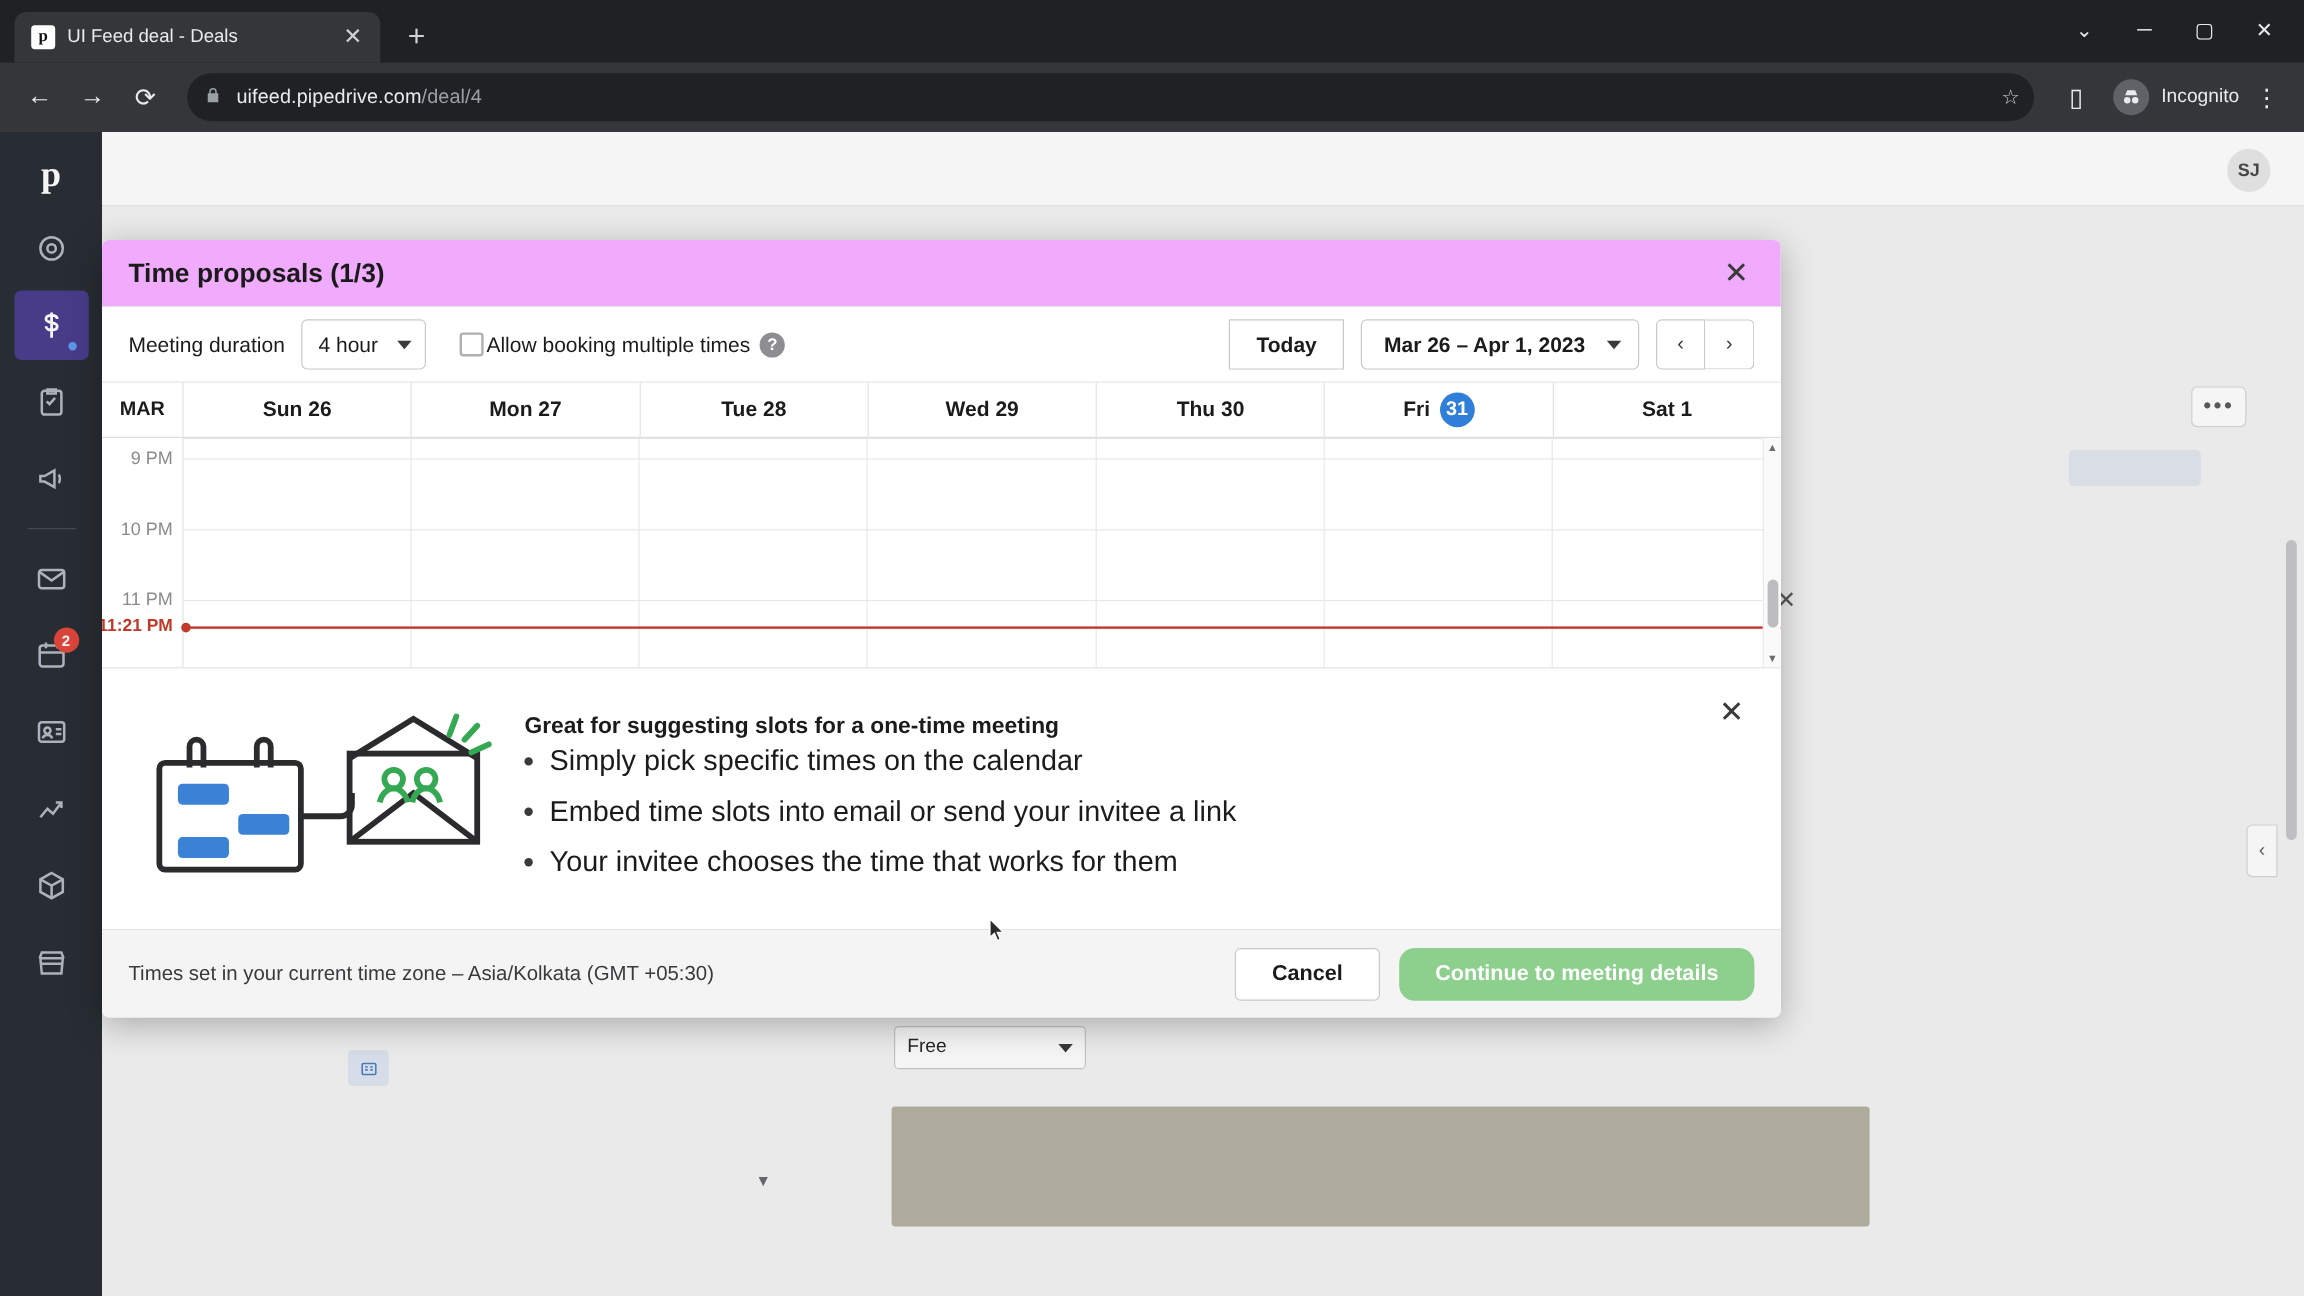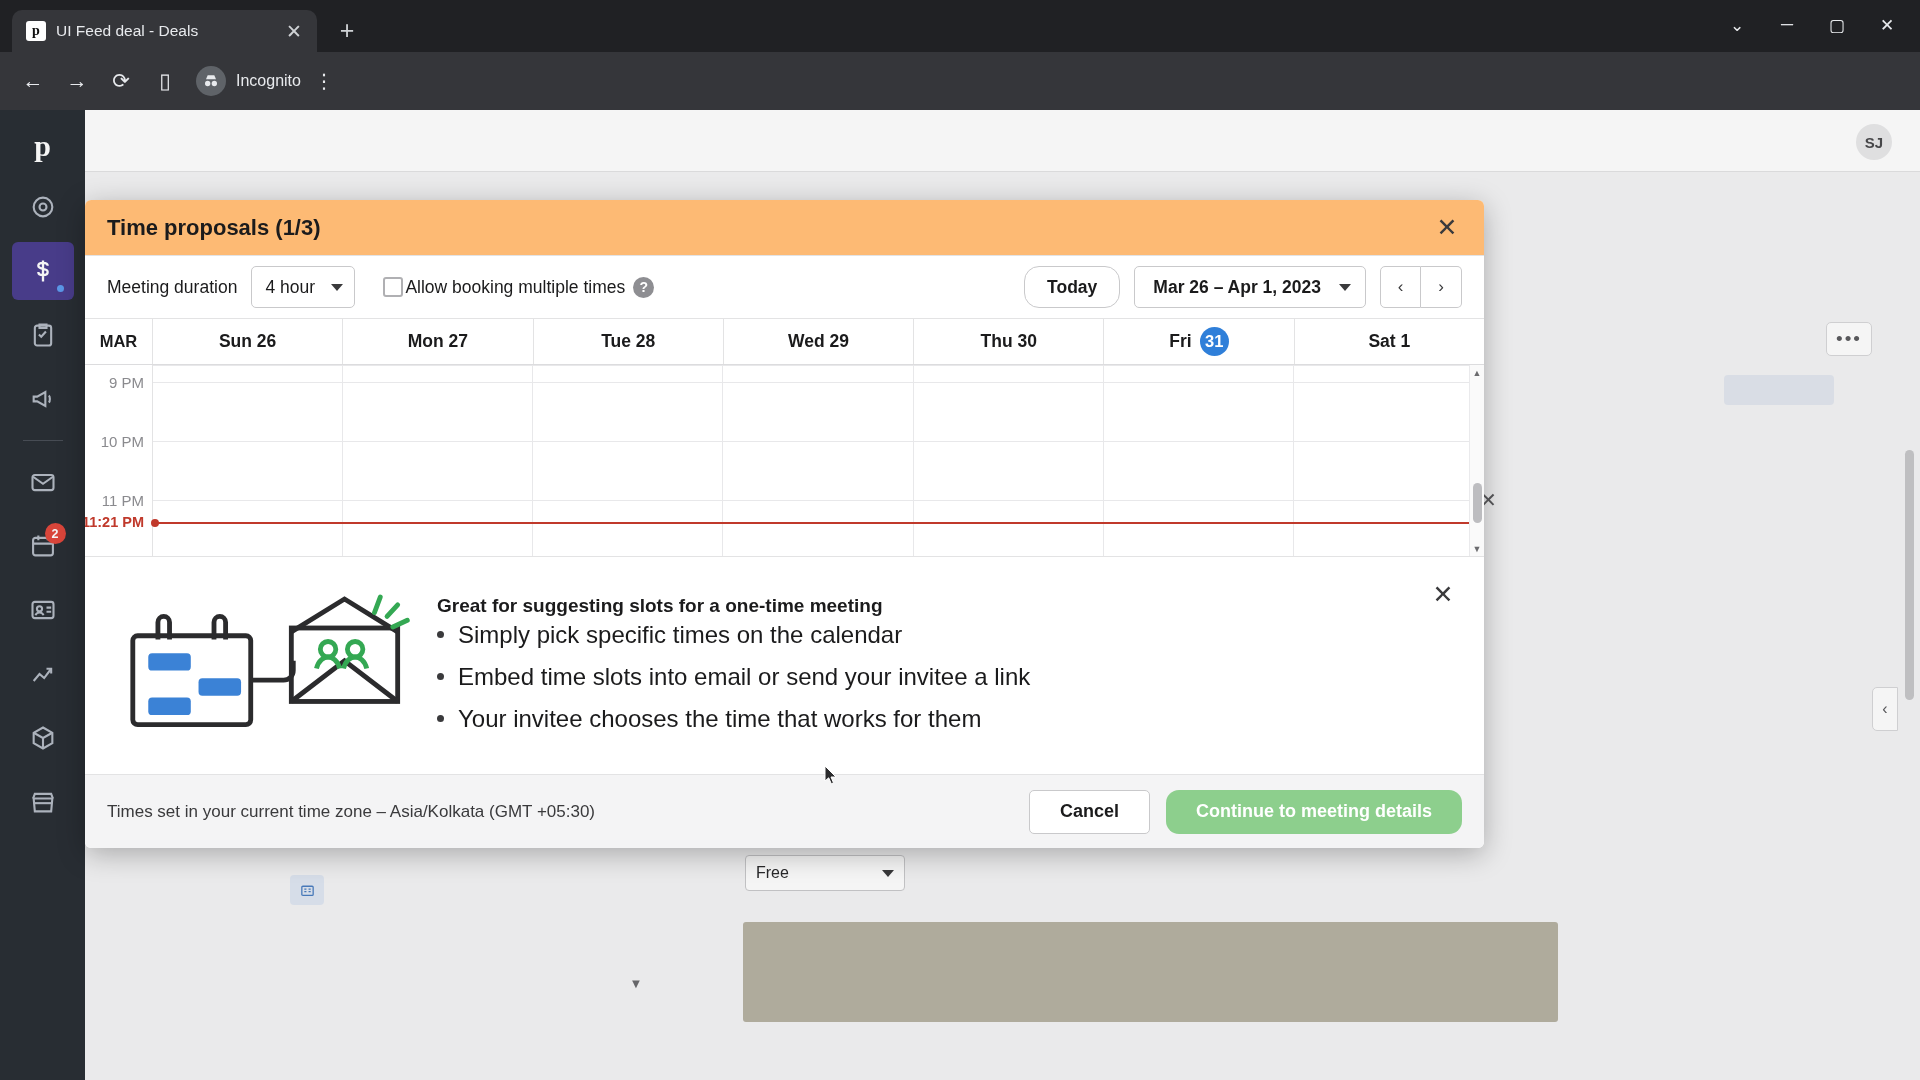--- a/index.html
+++ b/index.html
@@ -87,21 +87,21 @@
   .bg-icon-sq { position: absolute; color: #6b6b6e; }
 
   
   .overlay { position: absolute; inset: 0; background: rgba(0,0,0,0.04); }
   .modal {
     position: absolute; left: 85px; top: 90px; width: 1399px; height: 648px; background: #fff;
     border-radius: 6px; box-shadow: 0 6px 28px rgba(0,0,0,.28); display: flex; flex-direction: column; overflow: hidden;
   }
 
   .modal-head {
-    height: 56px; background: #fdba74; border-bottom: 1px solid #e3e3e4;
+    height: 56px; background: #f0abfc; border-bottom: 1px solid #e3e3e4;
     display: flex; align-items: center; padding: 0 18px 0 22px; flex: 0 0 56px;
   }
   .modal-title { font-size: 22px; font-weight: bold; color: #1b1b1c; flex: 1; }
   .modal-close { width: 38px; height: 38px; display: flex; align-items: center; justify-content: center; color: #3a3a3c; font-size: 25px; border-radius: 4px; }
 
   .modal-toolbar { height: 62px; display: flex; align-items: center; padding: 0 22px; gap: 14px; flex: 0 0 62px; background: #fff; }
   .tb-label { font-size: 17.5px; color: #1b1b1c; }
   .select-box {
     height: 42px; min-width: 104px; border: 1px solid #c9c9cb; border-radius: 5px; background: #fff;
     display: flex; align-items: center; justify-content: space-between; padding: 0 11px 0 13px; gap: 12px;
@@ -110,21 +110,21 @@
   .caret { width: 0; height: 0; border-left: 6px solid transparent; border-right: 6px solid transparent; border-top: 7px solid #3a3a3c; }
   .checkrow { display: flex; align-items: center; gap: 2px; margin-left: 14px; }
   .checkbox { width: 20px; height: 20px; border: 2px solid #b0b0b3; border-radius: 3px; background: #fff; }
   .checklabel { font-size: 17.5px; color: #1b1b1c; }
   .help-icon {
     width: 21px; height: 21px; border-radius: 50%; background: #8e8e92; color: #fff;
     font-size: 14px; display: flex; align-items: center; justify-content: center; font-weight: bold; margin-left: 6px;
   }
   .tb-spacer { flex: 1; }
   .btn-outline {
-    height: 42px; border: 1px solid #c9c9cb; border-radius: 15px; background: #fff; color: #1b1b1c;
+    height: 42px; border: 1px solid #c9c9cb; border-radius: 1px; background: #fff; color: #1b1b1c;
     font-size: 17.5px; display: flex; align-items: center; justify-content: center; padding: 0 22px; font-weight: bold;
   }
   .btn-range {
     height: 42px; border: 1px solid #c9c9cb; border-radius: 5px; background: #fff; color: #1b1b1c;
     font-size: 17.5px; display: flex; align-items: center; gap: 18px; padding: 0 14px 0 18px; font-weight: bold;
   }
   .navgrp { display: flex; }
   .navarrow {
     width: 41px; height: 42px; border: 1px solid #c9c9cb; background: #fff; display: flex; align-items: center;
     justify-content: center; color: #3a3a3c; font-size: 17px;
@@ -201,20 +201,31 @@
       <span class="winbtn">─</span>
       <span class="winbtn">▢</span>
       <span class="winbtn">✕</span>
     </div>
   </div>
 
   <div class="toolbar">
     <span class="navbtn">←</span>
     <span class="navbtn">→</span>
     <span class="navbtn">⟳</span>
+    <div class="omnibox">
+      <span class="lock">
+        <svg viewBox="0 0 24 24" width="15" height="15" fill="#9aa0a6">
+            <path d="M17 9V7a5 5 0 0 0-10 0v2H5v12h14V9h-2zm-8-2a3 3 0 0 1 6 0v2H9V7z"></path>
+          </svg>
+      </span>
+      <span class="url"><span>uifeed.pipedrive.com</span><span class="dim">/deal/4</span></span>
+      <span class="omni-right">
+        <span>☆</span>
+      </span>
+    </div>
     <span class="navbtn">▯</span>
     <div class="incognito-pill">
       <span class="incog-av">
         <svg viewBox="0 0 24 24" width="20" height="20" fill="#e8eaed">
             <circle cx="8" cy="15" r="3.2"></circle>
             <circle cx="16" cy="15" r="3.2"></circle>
             <path d="M6 10h12l-2-5H8z"></path>
           </svg>
       </span>
       <span>Incognito</span>

